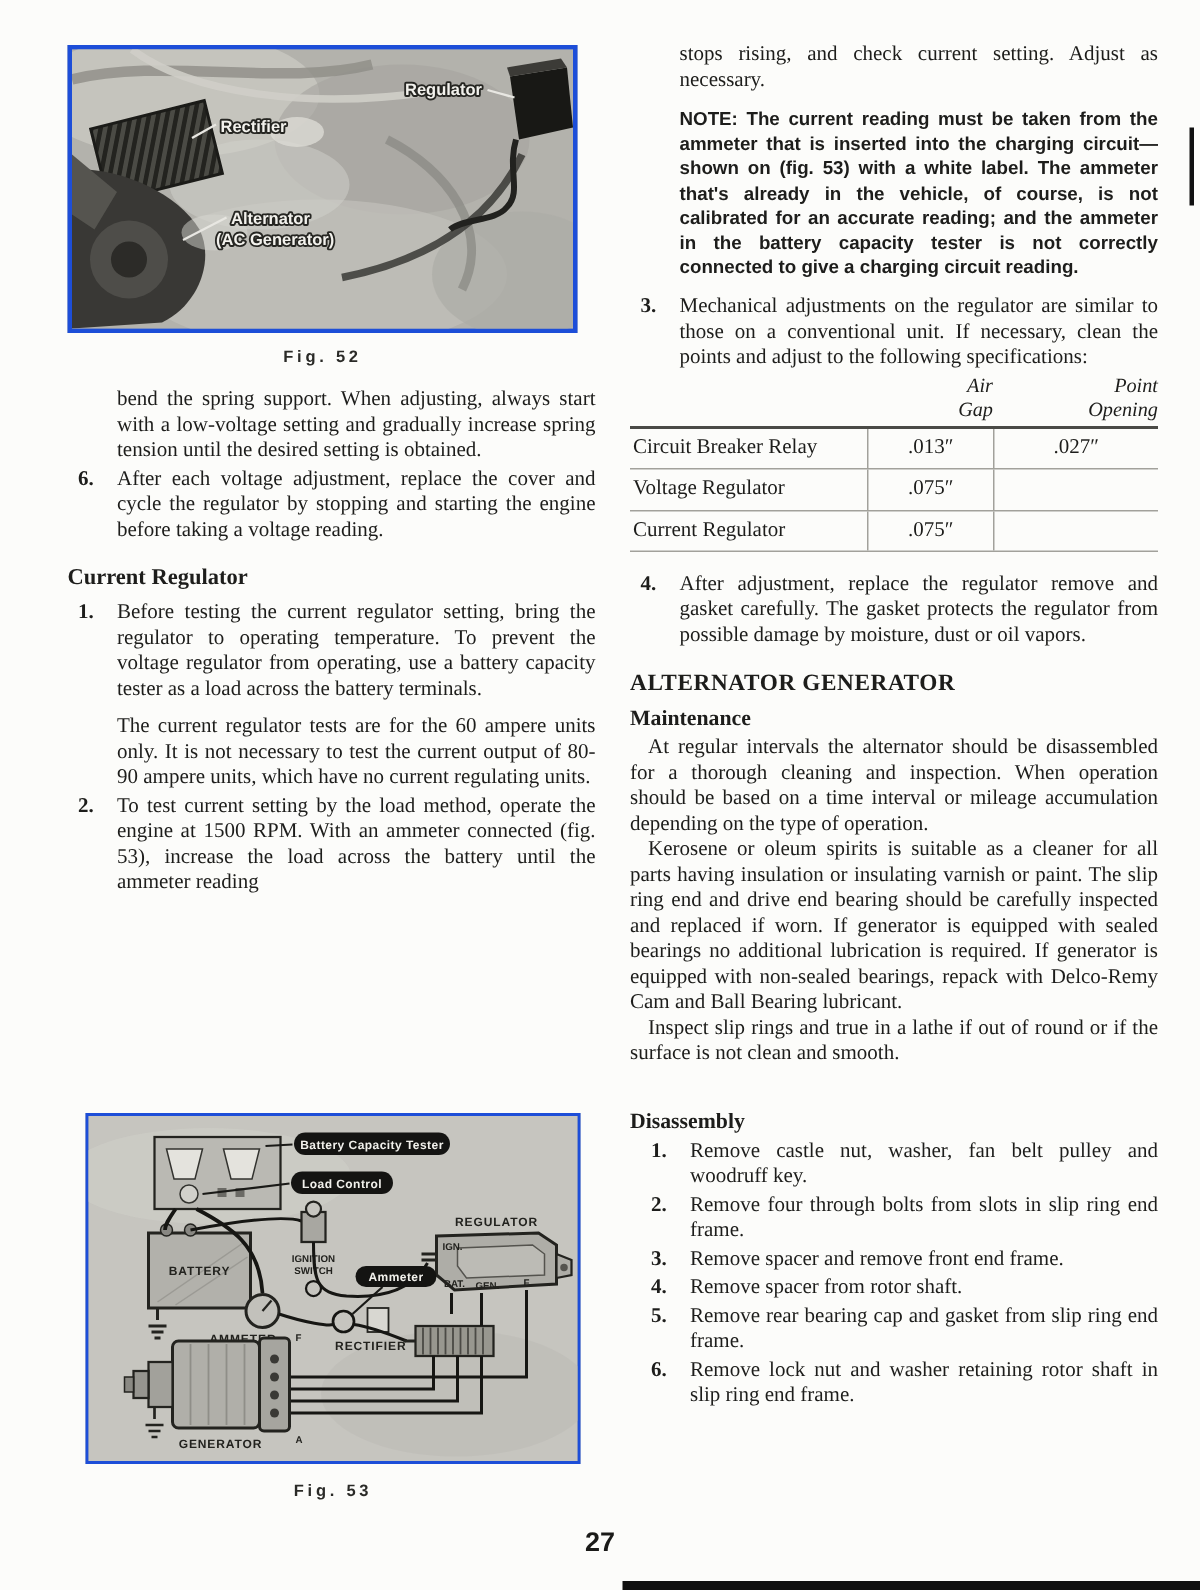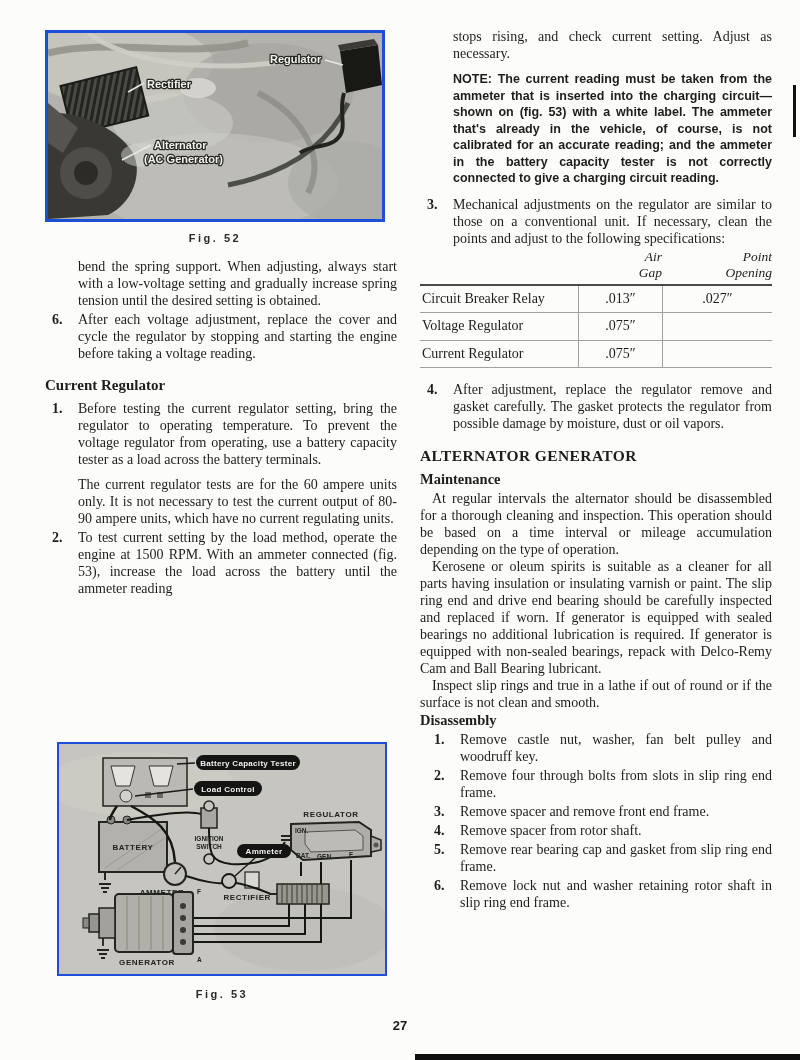--- a/index.html
+++ b/index.html
@@ -60,21 +60,21 @@
   }
   .spec-row .c1 {padding-left:2px;}
   .spec-row .c2, .spec-row .c3 {
     text-align:center; border-left:1px solid #a2a19b; height:100%;
     display:flex; align-items:center; justify-content:center;
   }
 
   
   .pageno {
     position:absolute; left:0; top:1018px; width:800px; text-align:center;
-    font-family:"Liberation Sans", sans-serif; font-weight:bold; font-size:13px; color:#1a1a18;
+    font-family:"Liberation Sans", sans-serif; font-weight:bold; font-size:18px; color:#1a1a18;
   }
   .artifact-right {position:absolute; left:793px; top:85px; width:3px; height:52px; background:#101010;}
   .artifact-bottom {position:absolute; left:415px; top:1054px; width:385px; height:6px; background:#101010;}
 </style>
 </head>
 <body>
 
 <div class="page">
 
   <div class="figure fig52">
@@ -293,25 +293,25 @@
     </div>
 
     <div class="li body-text mt13">
       <span class="num">4.</span>
       <span>After adjustment, replace the regulator remove and gasket carefully. The gasket protects the regulator from possible damage by moisture, dust or oil vapors.</span>
     </div>
 
     <div class="h-caps">ALTERNATOR GENERATOR</div>
     <div class="h-sub">Maintenance</div>
 
-    <p class="body-text pindent">At regular intervals the alternator should be disassembled for a thorough cleaning and inspection. This operation should be based on a time interval or mileage accumulation depending on the type of operation.</p>
+    <p class="body-text pindent">At regular intervals the alternator should be disassembled for a thorough cleaning and inspection. When operation should be based on a time interval or mileage accumulation depending on the type of operation.</p>
     <p class="body-text pindent">Kerosene or oleum spirits is suitable as a cleaner for all parts having insulation or insulating varnish or paint. The slip ring end and drive end bearing should be carefully inspected and replaced if worn. If generator is equipped with sealed bearings no additional lubrication is required. If generator is equipped with non-sealed bearings, repack with Delco-Remy Cam and Ball Bearing lubricant.</p>
     <p class="body-text pindent">Inspect slip rings and true in a lathe if out of round or if the surface is not clean and smooth.</p>
 
-    <div class="h-sub" style="margin-top:0;">Disassembly</div>
+    <div class="h-sub" style="margin-top:28px;">Disassembly</div>
 
     <div>
       <div class="li body-text" style="padding-left:40px;">
         <span class="num" style="left:14px;">1.</span>
         <span>Remove castle nut, washer, fan belt pulley and woodruff key.</span>
       </div>
       <div class="li body-text" style="padding-left:40px;">
         <span class="num" style="left:14px;">2.</span>
         <span>Remove four through bolts from slots in slip ring end frame.</span>
       </div>

